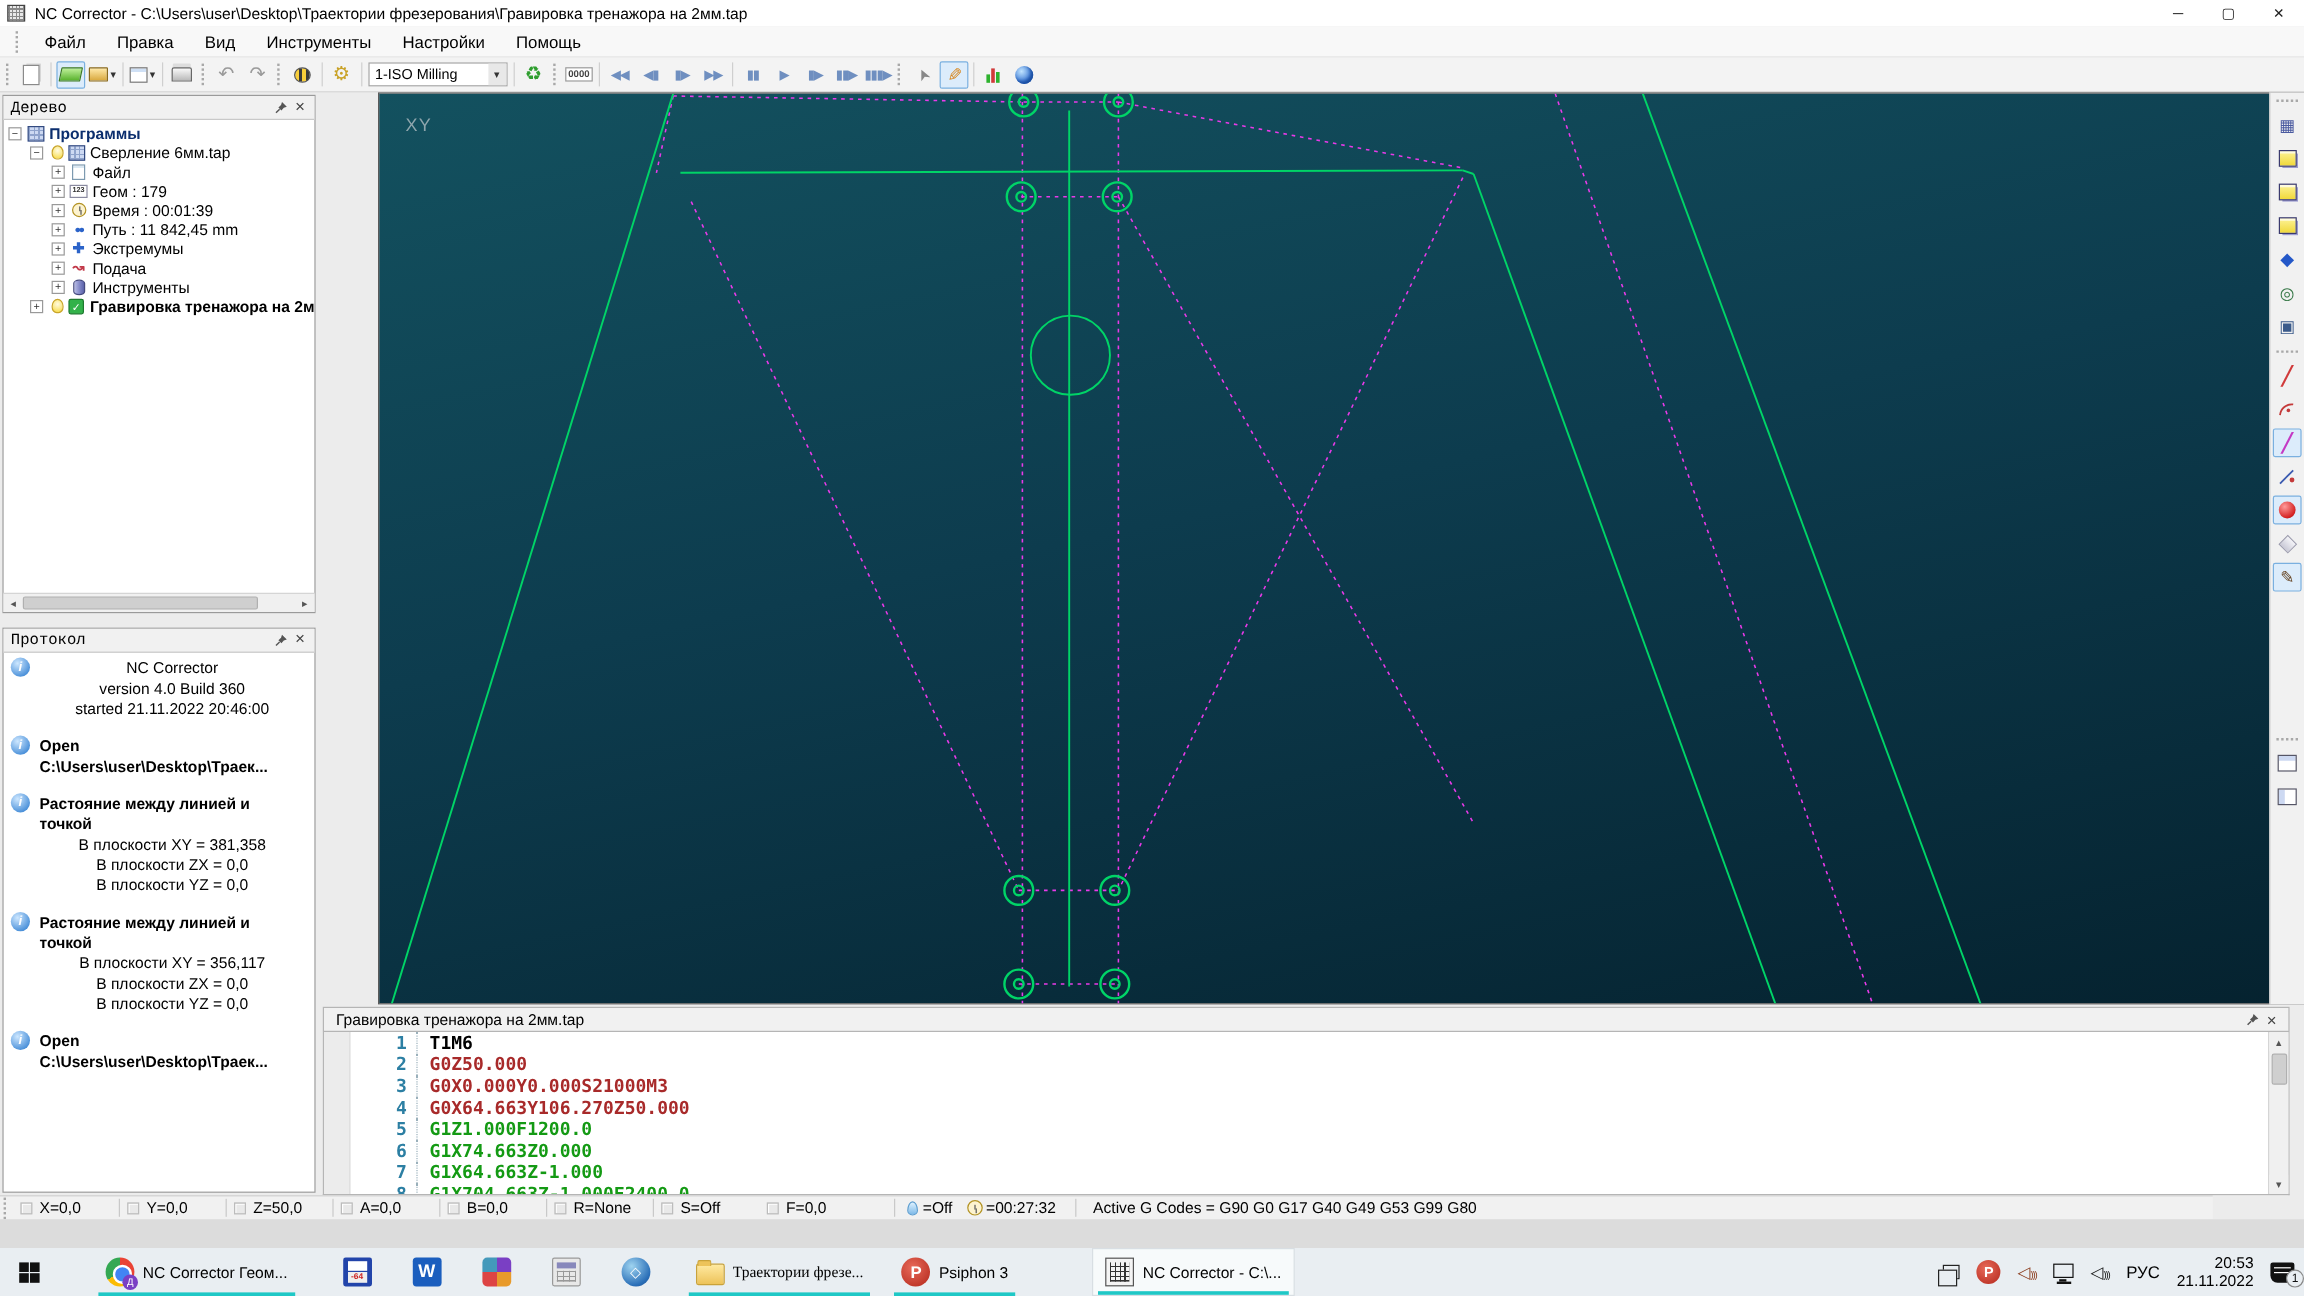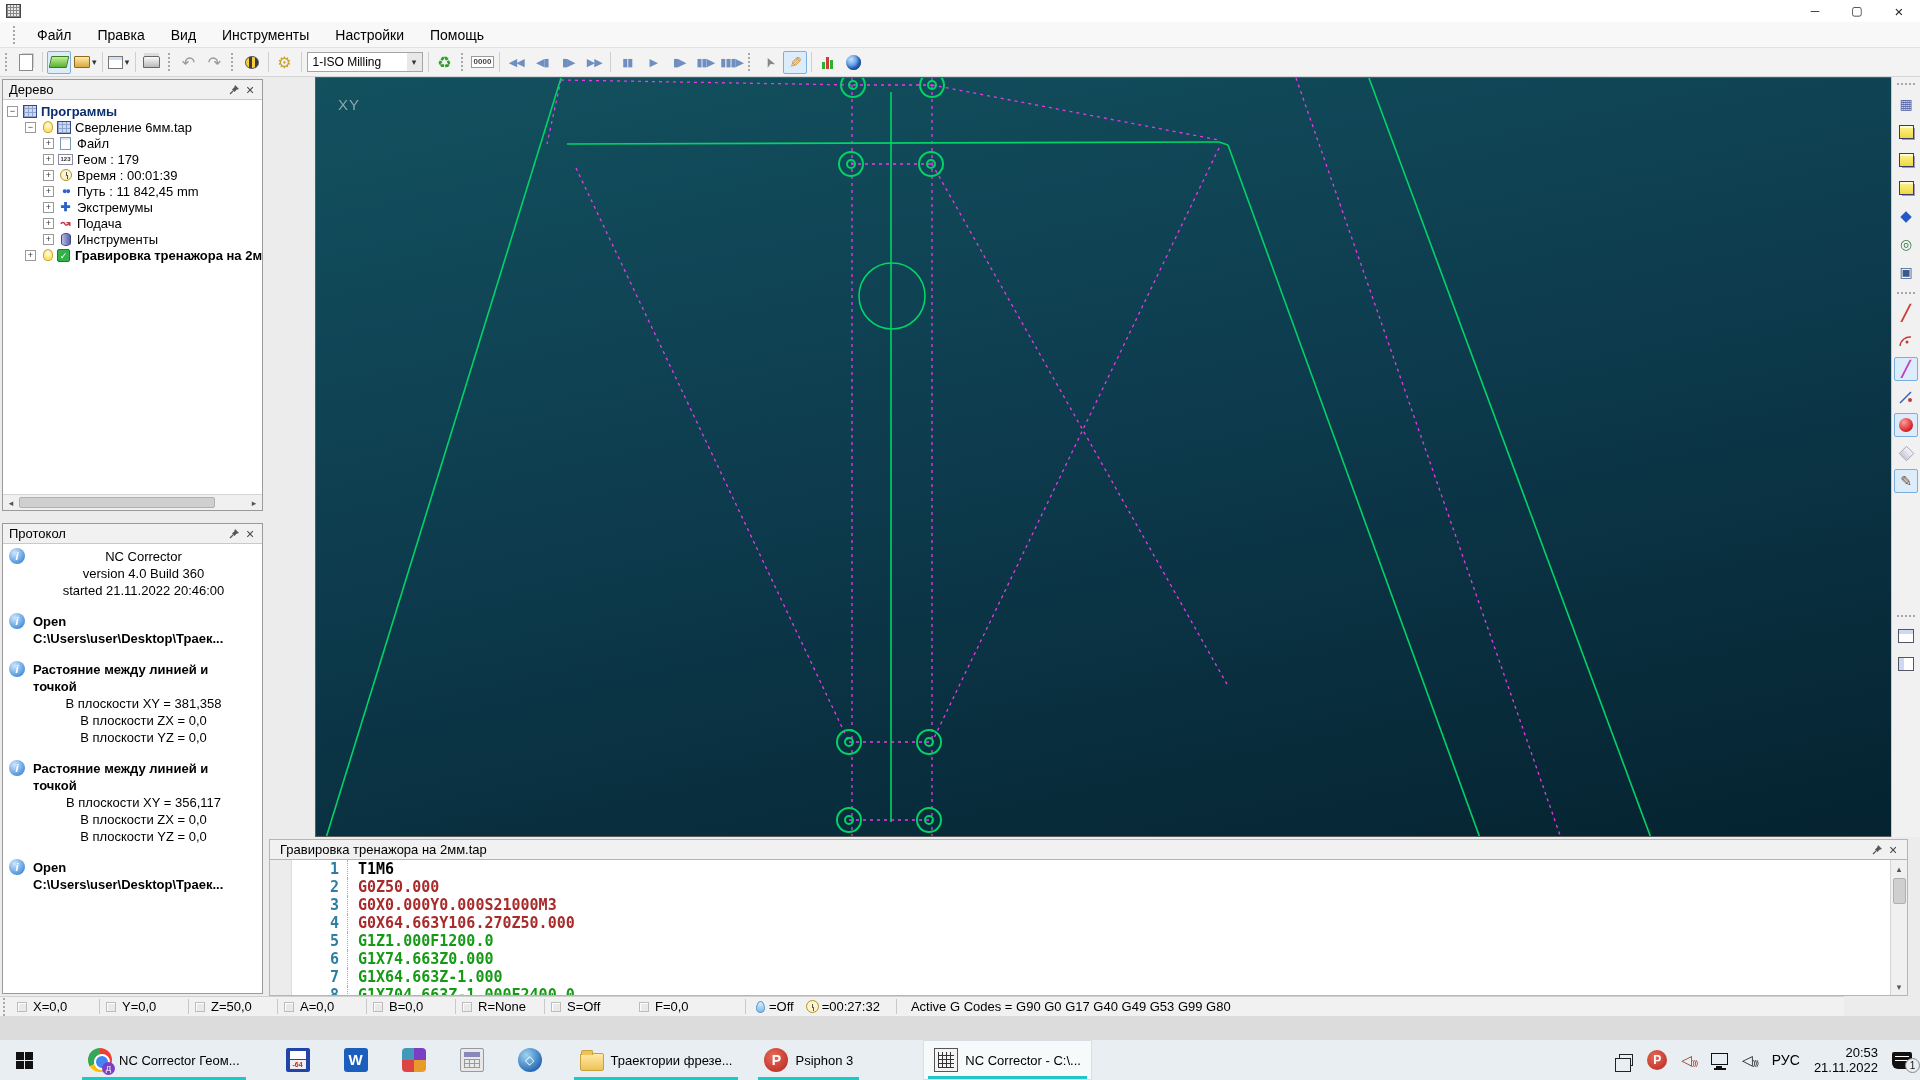--- a/index.html
+++ b/index.html
@@ -36,21 +36,21 @@
   .counter-ic { border:1px solid #9a9a9a; background:#fff; font-size:8px; font-weight:bold; color:#444; padding:1px 2px; line-height:8px; }
   .play-glyph { font-size:11px; letter-spacing:-1px; color:#6f8fc0; }
   .pointer-ic { display:inline-block; transform:rotate(-115deg); color:#888; font-size:13px; }
   .pencil-ic { color:#d8871e; font-size:15px; transform:rotate(90deg); display:inline-block; }
   .chart-ic { display:flex; align-items:flex-end; gap:1px; height:14px; }
   .chart-ic i { width:3px; display:block; }
   .globe-ic { width:15px; height:15px; border-radius:50%; background:radial-gradient(circle at 35% 30%,#bfe3ff,#2f6fd0 70%,#1b4ea0); box-shadow:inset -2px -2px 3px #1b4ea0; }
 
   
   .panel { background:#fff; border:1px solid #9a9a9a; }
-  .phdr { height:20px; background:#f1f1f1; border-bottom:1px solid #c9c9c9; display:flex; align-items:center; font-size:13px; padding:0 4px 0 6px; }
+  .phdr { height:20px; background:#f1f1f1; border-bottom:1px solid #c9c9c9; display:flex; align-items:center; font-size:13px; padding:0 4px 0 6px;font-family:Liberation Mono, monospace; }
   .phdr .sp { flex:1; }
   .mini { width:16px; height:16px; display:flex; align-items:center; justify-content:center; color:#444; font-size:12px; }
 
   
   .tree { font-size:13px; padding-top:3px; }
   .trow { height:16px; display:flex; align-items:center; white-space:nowrap; overflow:hidden; }
   .exp { width:11px; height:11px; border:1px solid #999; background:#fff; color:#333; font-size:9px; line-height:9px; text-align:center; margin-right:4px; flex:none; }
   .ic { width:15px; height:14px; margin-right:4px; flex:none; display:flex; align-items:center; justify-content:center; font-size:11px; }
   .ic-grid { width:14px; height:13px; border:1px solid #334a80; background:#cdd9f2; background-image:repeating-linear-gradient(0deg,#8fa3cc 0 1px,transparent 1px 4px),repeating-linear-gradient(90deg,#8fa3cc 0 1px,transparent 1px 4px); }
   .ic-bulb { width:10px; height:12px; background:radial-gradient(circle at 50% 35%,#fffbe0,#f7d93e); border:1px solid #c9a52a; border-radius:50% 50% 42% 42%; }
@@ -156,20 +156,21 @@
   .notif::before { content:""; position:absolute; left:3px; top:4px; right:3px; height:1.5px; background:#fff; box-shadow:0 4px 0 #fff; }
   .badge { position:absolute; right:-8px; bottom:-4px; width:15px; height:15px; border-radius:50%; background:#e9eef2; border:1px solid #888; font-size:10px; text-align:center; line-height:14px; color:#111; }
   .lang { font-size:14px; }
   small.spk { font-size:8px; letter-spacing:-1px; }
 </style>
 </head>
 <body>
 
 <div class="abs titlebar">
   <span class="app-icon"></span>
+  <span>NC Corrector - C:\Users\user\Desktop\Траектории фрезерования\Гравировка тренажора на 2мм.tap</span>
   <div class="wincontrols">
     <span class="wbtn">─</span>
     <span class="wbtn">▢</span>
     <span class="wbtn" style="font-size:15px;">×</span>
   </div>
 </div>
 
 <div class="abs menubar">
   <span class="grip"></span>
   <span class="menu-item">Файл</span>
@@ -642,21 +643,21 @@
     </span>
   <span class="task" style="margin-left:14px;">
       <span class="ticon colorapp"></span>
     </span>
   <span class="task" style="margin-left:14px;">
       <span class="ticon calcic"></span>
     </span>
   <span class="task" style="margin-left:14px;">
       <span class="ticon vmware"></span>
     </span>
-  <span class="task open" style="margin-left:18px;">
+  <span class="task open" style="margin-left:18px;font-family:Liberation Serif, serif;">
     <span class="ticon folderic"></span>
     <span>Траектории фрезе...</span>
   </span>
   <span class="task open" style="margin-left:12px;">
     <span class="ticon psiphon">P</span>
     <span>Psiphon 3</span>
   </span>
   <span class="task open active" style="margin-left:60px;">
     <span class="ticon ncicon"></span>
     <span>NC Corrector - C:\...</span>

